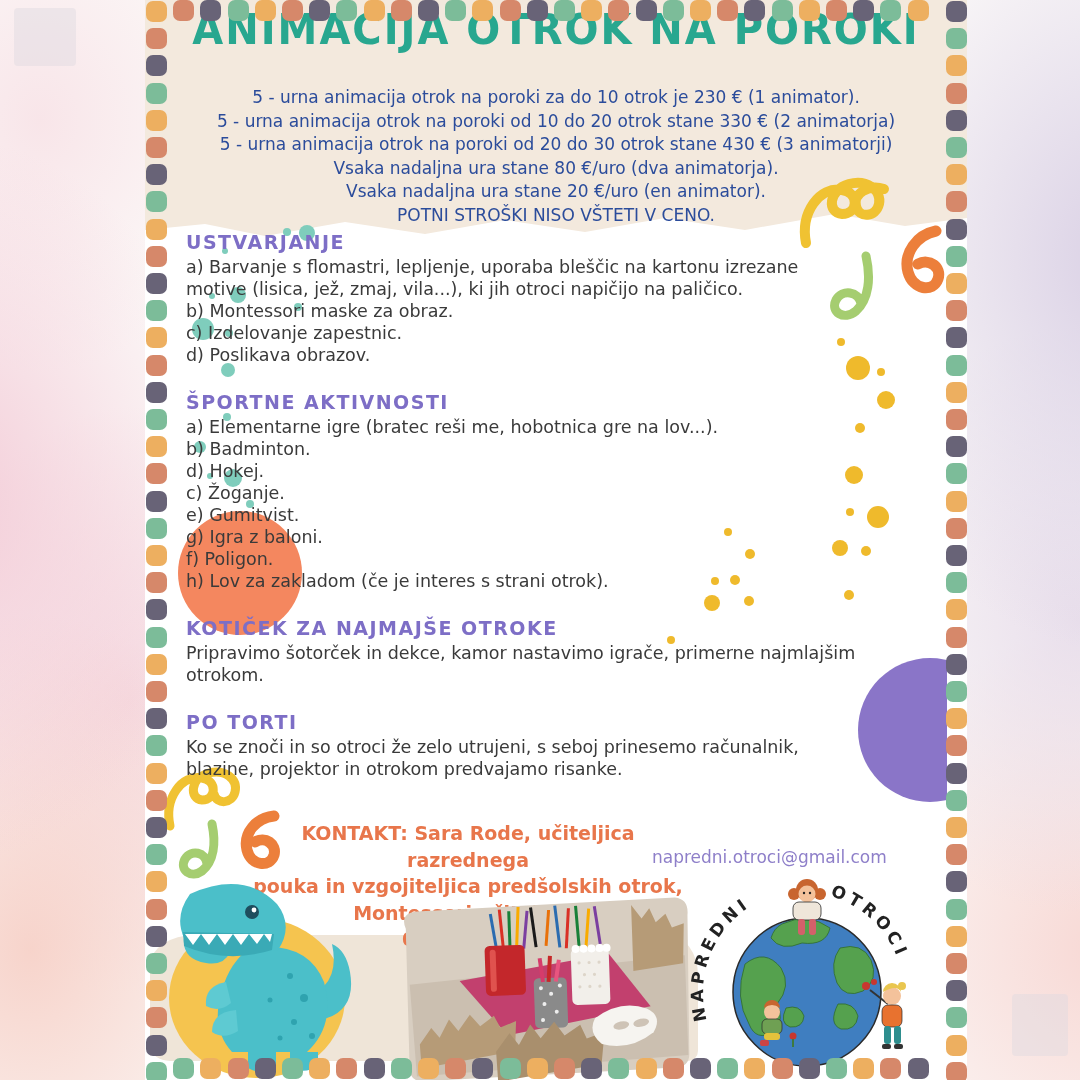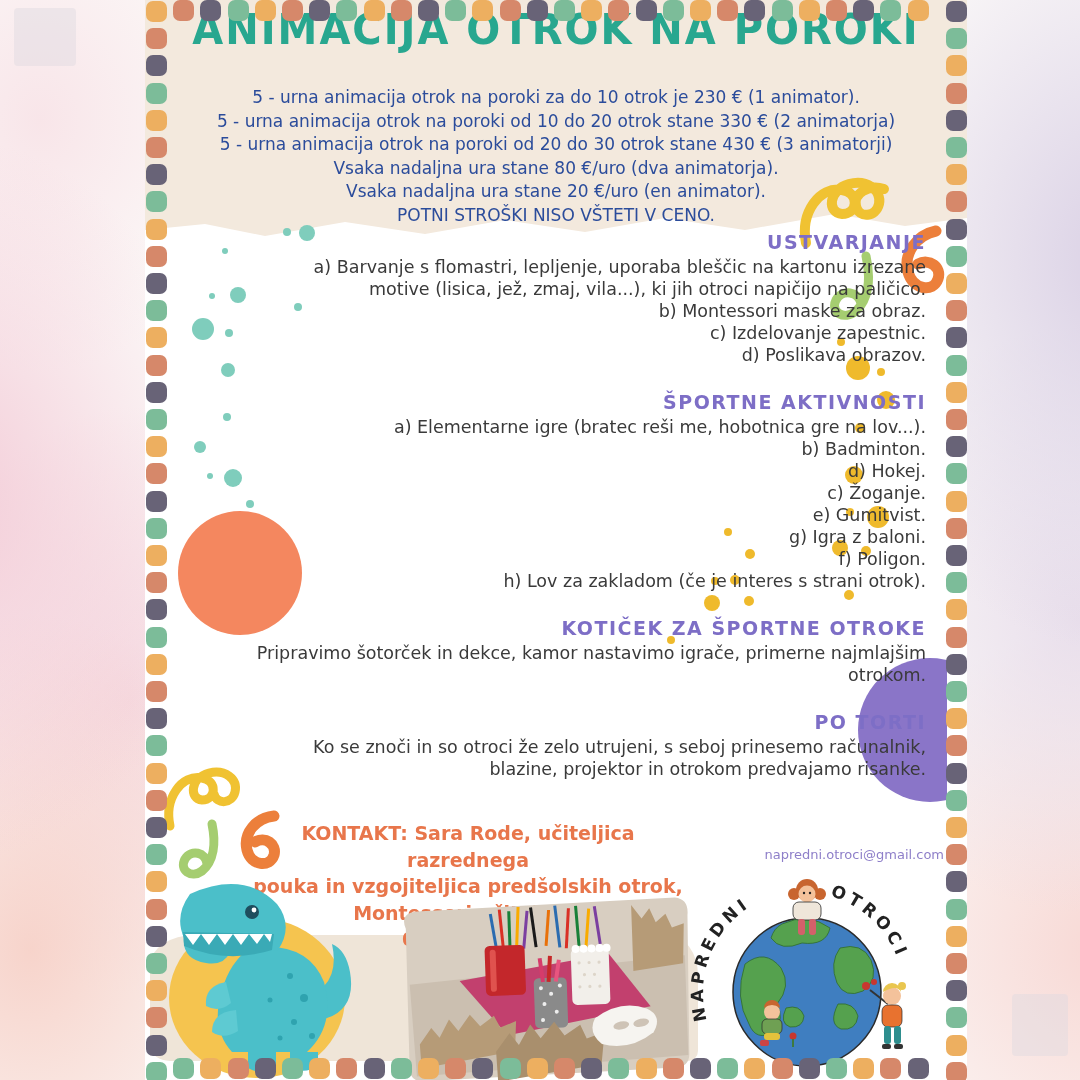--- a/index.html
+++ b/index.html
@@ -32,35 +32,35 @@
   .title{
     position:absolute;left:186px;top:4px;width:740px;text-align:center;
     font-size:40px;font-weight:800;letter-spacing:2px;color:#28A78F;
     transform:scaleY(1.08);transform-origin:top;
   }
   .pricing{
     position:absolute;left:186px;top:86px;width:740px;text-align:center;
     font-size:17px;line-height:23.5px;color:#2B4C9B;font-weight:500;
   }
   .sections{
-    position:absolute;left:186px;top:230px;width:740px;text-align:right;
+    position:absolute;left:186px;top:230px;width:740px;text-align:left;
     color:#3A3A3A;font-size:17.5px;line-height:22px;
   }
   .section{margin-bottom:24px;}
   .section h2{
     margin:0 0 2px 0;font-size:19px;line-height:24px;font-weight:700;
     letter-spacing:1.5px;color:#7D6EC6;
   }
   .contact{
     position:absolute;left:248px;top:820px;width:440px;text-align:center;
     color:#E8764B;font-size:19px;line-height:26.5px;font-weight:600;
   }
   .email{
-    position:absolute;left:684px;top:847px;width:260px;text-align:right;
-    color:#8E7FC9;font-size:13px;font-weight:500;
+    position:absolute;left:652px;top:847px;width:260px;text-align:left;
+    color:#8E7FC9;font-size:17px;font-weight:500;
   }
   .bsq{position:absolute;width:21px;height:21px;border-radius:7px;}
   .decor,.art{position:absolute;left:0;top:0;pointer-events:none;}
 </style>
 </head>
 <body>
 
 <div class="canvas">
 
   <div class="flyer"></div>
@@ -154,21 +154,21 @@
           <div>b) Badminton.</div>
           <div>d) Hokej.</div>
           <div>c) Žoganje.</div>
           <div>e) Gumitvist.</div>
           <div>g) Igra z baloni.</div>
           <div>f) Poligon.</div>
           <div>h) Lov za zakladom (če je interes s strani otrok).</div>
         </div>
     </div>
     <div class="section">
-      <h2>KOTIČEK ZA ŠPORTNE OTROKE</h2>
+      <h2>KOTIČEK ZA NAJMAJŠE OTROKE</h2>
       <div>
           <div>Pripravimo šotorček in dekce, kamor nastavimo igrače, primerne najmlajšim</div>
           <div>otrokom.</div>
         </div>
     </div>
     <div class="section">
       <h2>PO TORTI</h2>
       <div>
           <div>Ko se znoči in so otroci že zelo utrujeni, s seboj prinesemo računalnik,</div>
           <div>blazine, projektor in otrokom predvajamo risanke.</div>

